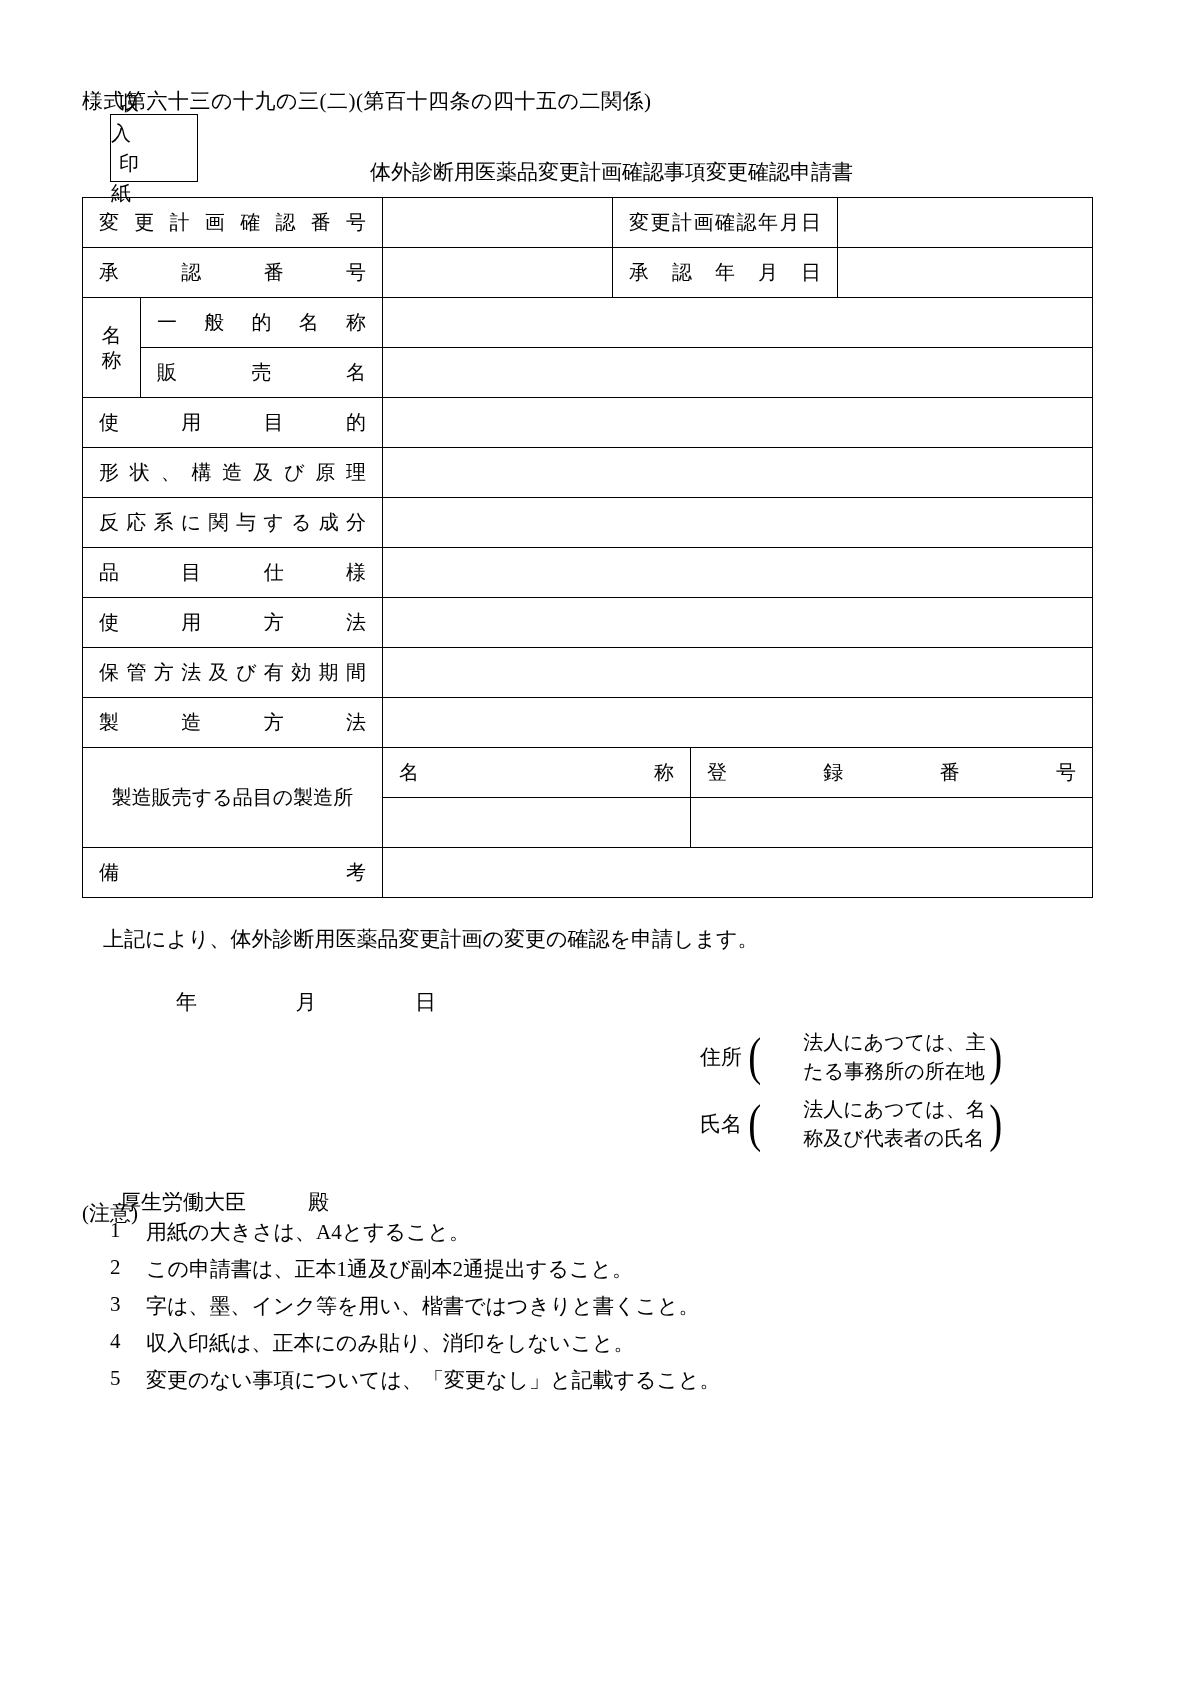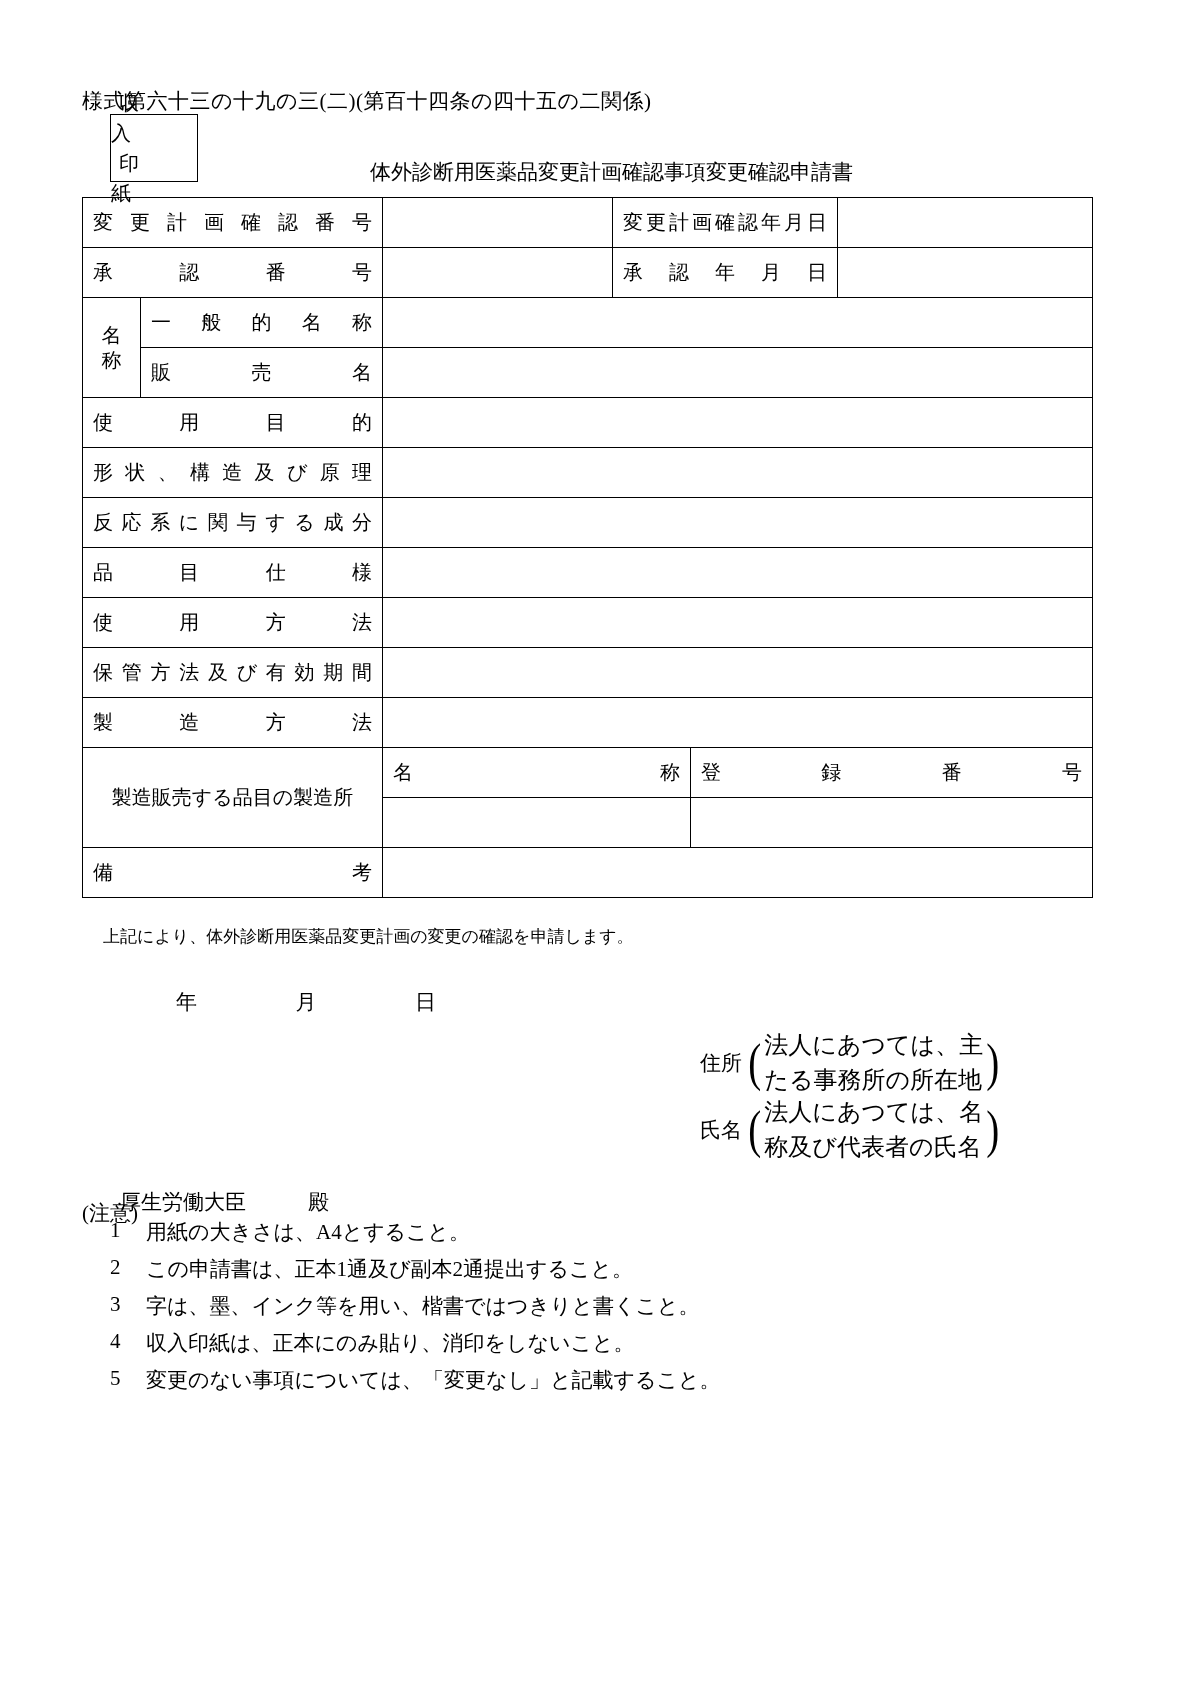--- a/index.html
+++ b/index.html
@@ -61,21 +61,21 @@
     position: absolute;
     left: 82px;
     top: 197px;
     width: 1010px;
     border-collapse: collapse;
     table-layout: fixed;
   }
   .main-table td {
     border: 1.3px solid #000;
     font-size: 20px;
-    padding: 0 10px;
+    padding: 0 16px;
     height: 49px;
     vertical-align: middle;
   }
   .lbl {
     text-align: justify;
     text-align-last: justify;
     white-space: nowrap;
   }
   .lbl-center {
     text-align: center;
@@ -94,21 +94,21 @@
     text-align: justify;
     text-align-last: justify;
     white-space: nowrap;
   }
 
   
   .stmt {
     position: absolute;
     left: 103px;
     top: 925px;
-    font-size: 17px;
+    font-size: 21px;
     white-space: nowrap;
   }
   .date-line {
     position: absolute;
     left: 176px;
     top: 988px;
     font-size: 21px;
     letter-spacing: 0;
     white-space: nowrap;
   }
@@ -138,23 +138,24 @@
     margin-left: 4px;
   }
   .brace {
     font-size: 52px;
     line-height: 0.85;
     font-family: "Liberation Serif", serif;
     transform: scaleX(0.75);
     display: inline-block;
   }
   .brace-text {
-    font-size: 24px;
+    font-size: 20px;
     line-height: 1.45;
     padding: 0 1px;
+    margin-left: 39px;
   }
   .minister {
     position: absolute;
     left: 120px;
     top: 1188px;
     font-size: 21px;
     white-space: nowrap;
   }
   .minister .to { margin-left: 62px; }
   .notes-title {

